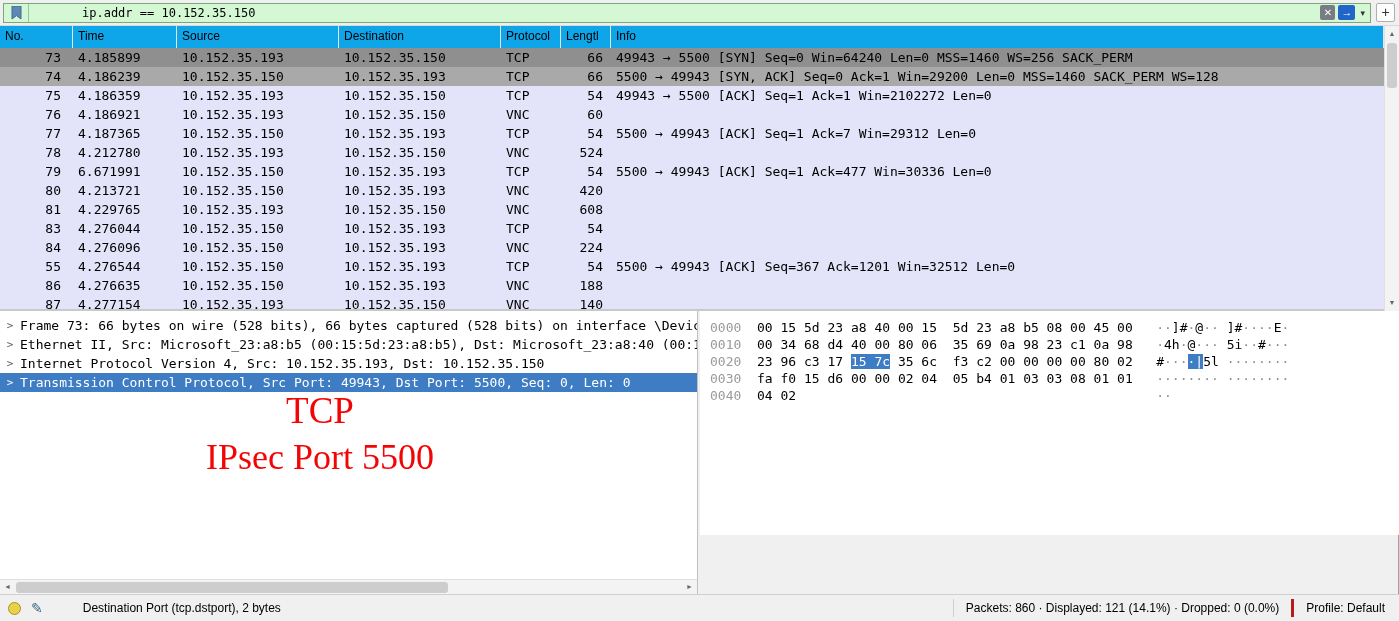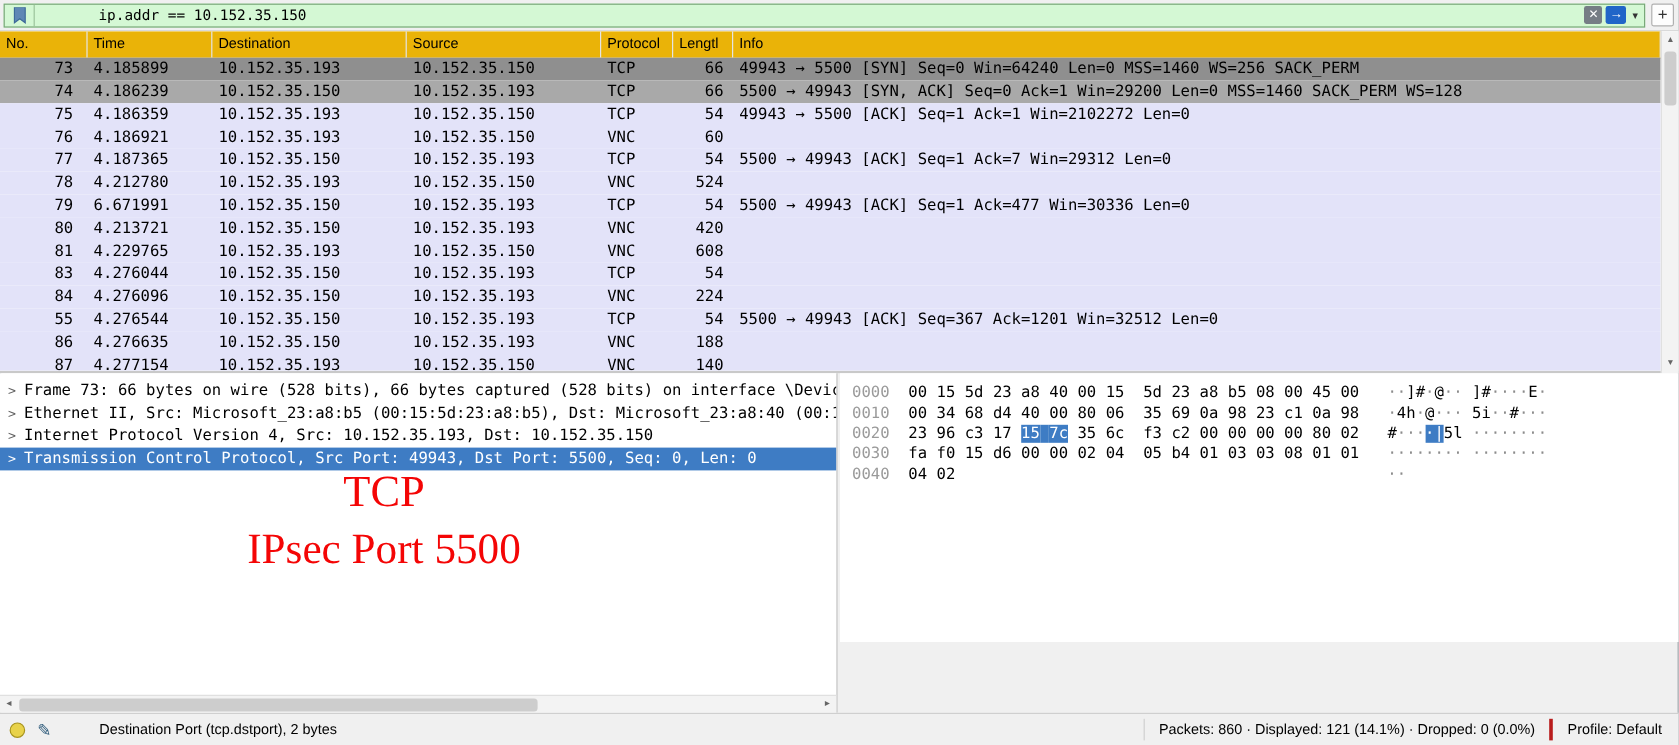--- a/index.html
+++ b/index.html
@@ -19,21 +19,21 @@
              text-align:center;border-radius:2px;font-weight:bold;}
   .dd-btn{font-size:9px;color:#333;padding:0 2px;}
   .add-btn{width:19px;height:19px;margin-left:5px;border:1px solid #b0b0b0;background:#fdfdfd;font-size:14px;
            line-height:17px;text-align:center;color:#333;border-radius:2px;box-sizing:border-box;}
 
   
   .packet-pane{position:absolute;top:26px;left:0;right:0;height:285px;background:#fff;
                border-bottom:2px solid #c9c9c9;box-sizing:border-box;overflow:hidden;}
   .packet-header{position:absolute;top:0;left:0;right:15px;height:22px;display:grid;
                  grid-template-columns:73px 104px 162px 162px 60px 50px 1fr;
-                 border-bottom:1px solid #d4d4d4;font-size:12px;background:#eab308;}
+                 border-bottom:1px solid #d4d4d4;font-size:12px;background:#0ea5e9;}
   .hcell{line-height:21px;padding-left:5px;border-right:1px solid #e4e4e4;overflow:hidden;white-space:nowrap;}
   .packet-rows{position:absolute;top:22px;left:0;right:15px;bottom:0;overflow:hidden;
                font-family:"DejaVu Sans Mono",monospace;font-size:13px;}
   .packet-row{display:grid;grid-template-columns:73px 104px 162px 162px 60px 50px 1fr;height:19px;}
   .pcell{line-height:19px;padding-left:5px;overflow:hidden;white-space:nowrap;}
   .c-no{text-align:right;padding-right:12px;padding-left:0;}
   .c-len{text-align:right;padding-right:8px;padding-left:0;}
   .row-gray-selected{background:var(--row-gray-selected,#8f8f8f);}
   .row-gray{background:var(--row-gray,#a9a9a9);}
   .row-lavender{background:var(--row-lavender,#e3e3f9);}
@@ -102,22 +102,22 @@
         <span class="dd-btn">▾</span>
       </span>
     </div>
     <div class="add-btn">+</div>
   </div>
 
   <div class="packet-pane">
     <div class="packet-header">
       <div class="hcell">No.</div>
       <div class="hcell">Time</div>
+      <div class="hcell">Source</div>
       <div class="hcell">Destination</div>
-      <div class="hcell">Source</div>
       <div class="hcell">Protocol</div>
       <div class="hcell">Lengtl</div>
       <div class="hcell">Info</div>
     </div>
     <div class="packet-rows">
         <div class="packet-row row-gray-selected">
           <div class="pcell c-no">73</div>
           <div class="pcell c-time">4.185899</div>
           <div class="pcell c-src">10.152.35.193</div>
           <div class="pcell c-dst">10.152.35.150</div>

